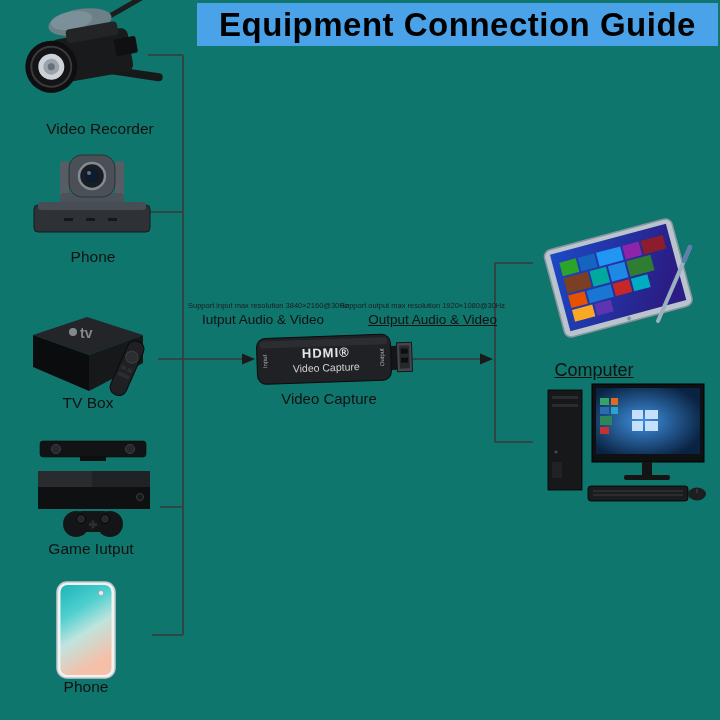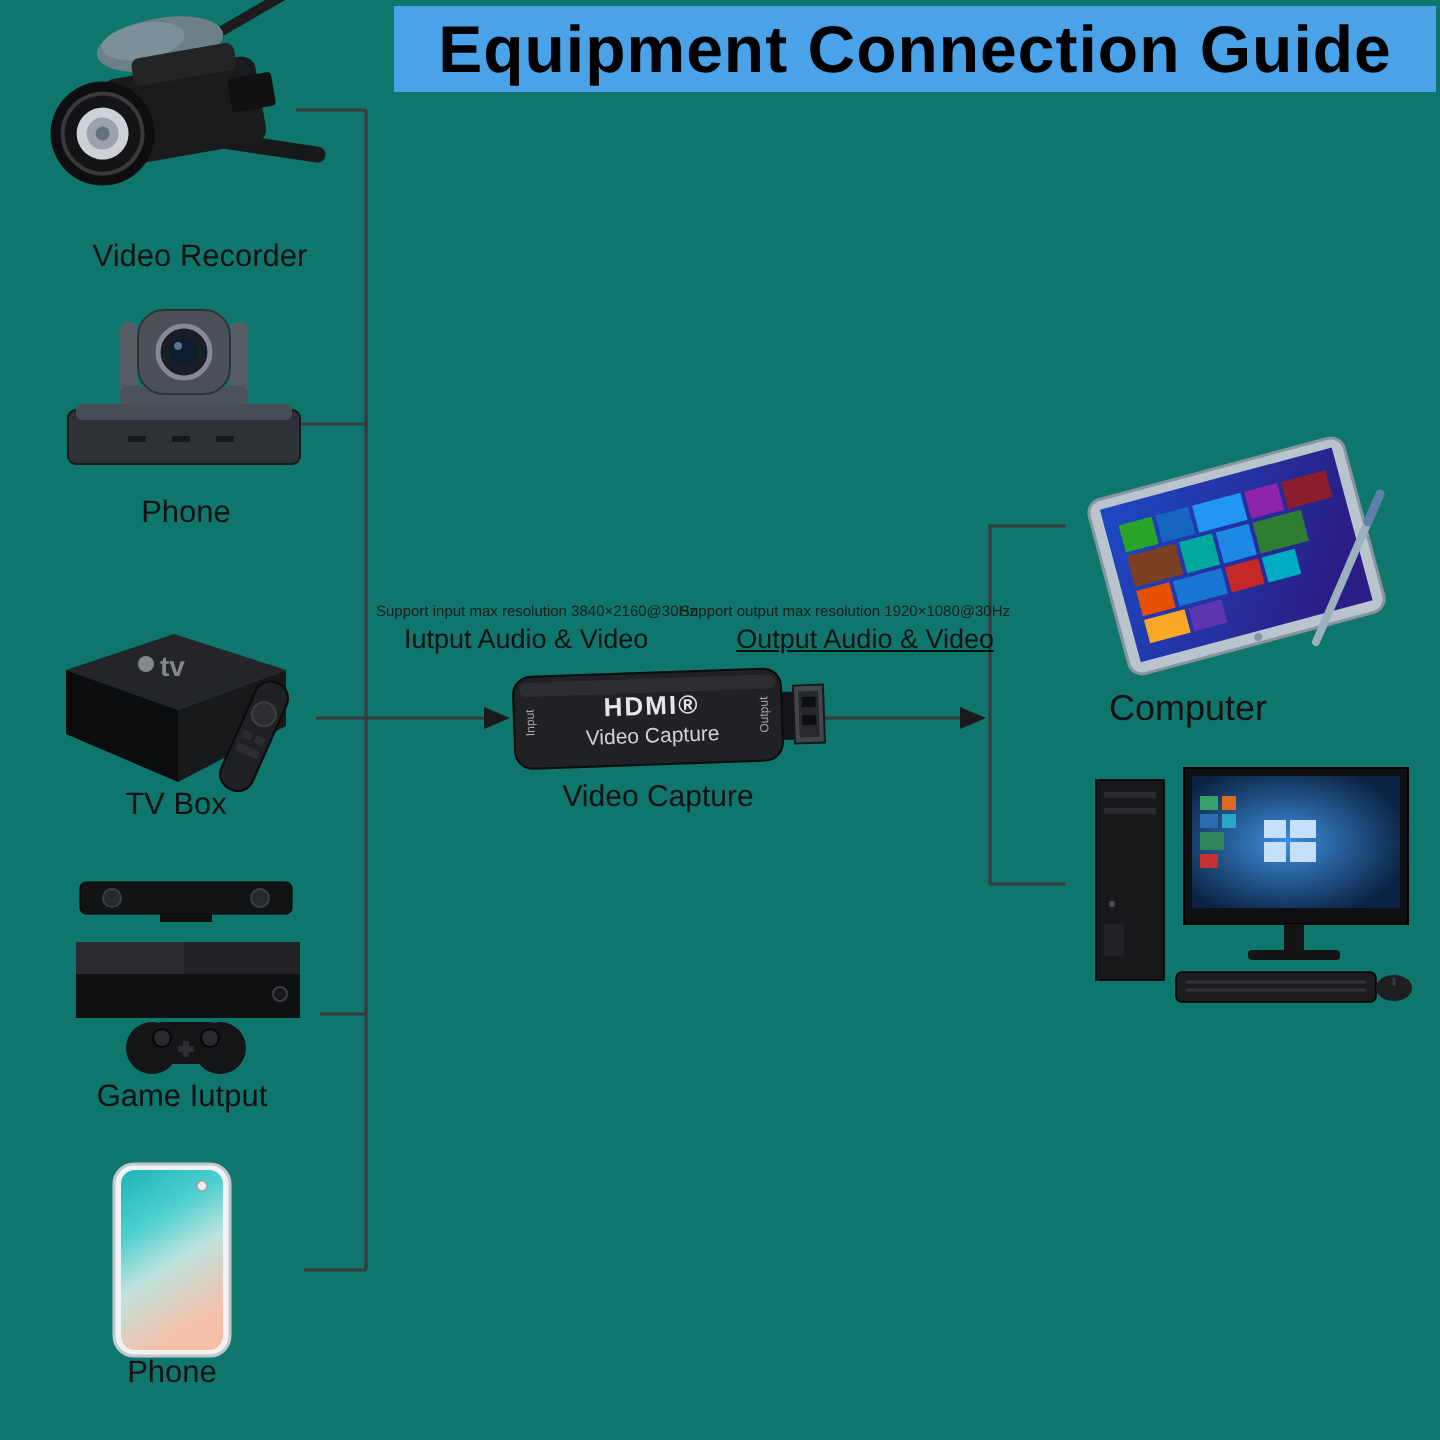--- a/index.html
+++ b/index.html
@@ -192,21 +192,21 @@
       <rect x="46" y="67" width="25" height="13" fill="#1976d2"></rect>
       <rect x="73" y="67" width="17" height="13" fill="#c62828"></rect>
       <rect x="92" y="67" width="17" height="13" fill="#00acc1"></rect>
       <rect x="27" y="82" width="21" height="12" fill="#f9a825"></rect>
       <rect x="50" y="82" width="17" height="12" fill="#5e35b1"></rect>
       <circle cx="80" cy="105" r="2" fill="#8795a1"></circle>
     </g>
     <line x1="152" y1="32" x2="120" y2="106" stroke="#9db0c0" stroke-width="4" stroke-linecap="round"></line>
     <line x1="152" y1="32" x2="146" y2="46" stroke="#5d80a8" stroke-width="4.5" stroke-linecap="round"></line>
   </svg>
-  <div class="abs device-label computer-label" style="left:538px;top:344px;width:112px;">
+  <div class="abs device-label computer-label" style="left:538px;top:360px;width:112px;text-decoration:underline;">
     <span>Computer</span>
   </div>
 
   <svg class="abs" style="left:540px;top:382px;" width="170" height="128" viewBox="0 0 170 128">
     <rect x="8" y="8" width="34" height="100" fill="#17181a" stroke="#000" stroke-width="0.8"></rect>
     <rect x="12" y="14" width="26" height="3" fill="#2a2c30"></rect>
     <rect x="12" y="22" width="26" height="3" fill="#2a2c30"></rect>
     <circle cx="16" cy="70" r="1.5" fill="#4a4d52"></circle>
     <rect x="12" y="80" width="10" height="16" fill="#212226"></rect>
     <defs>

